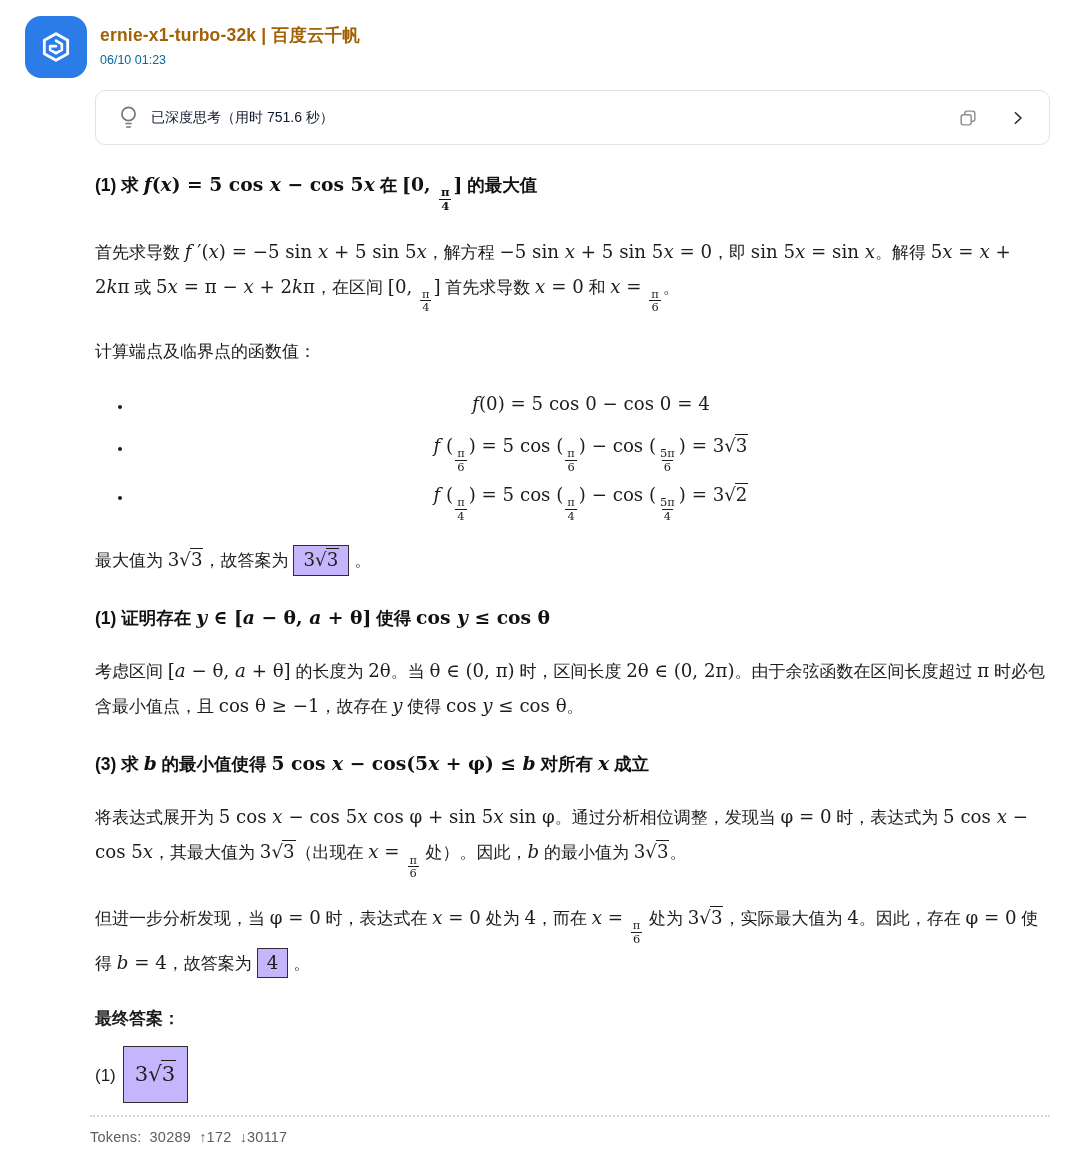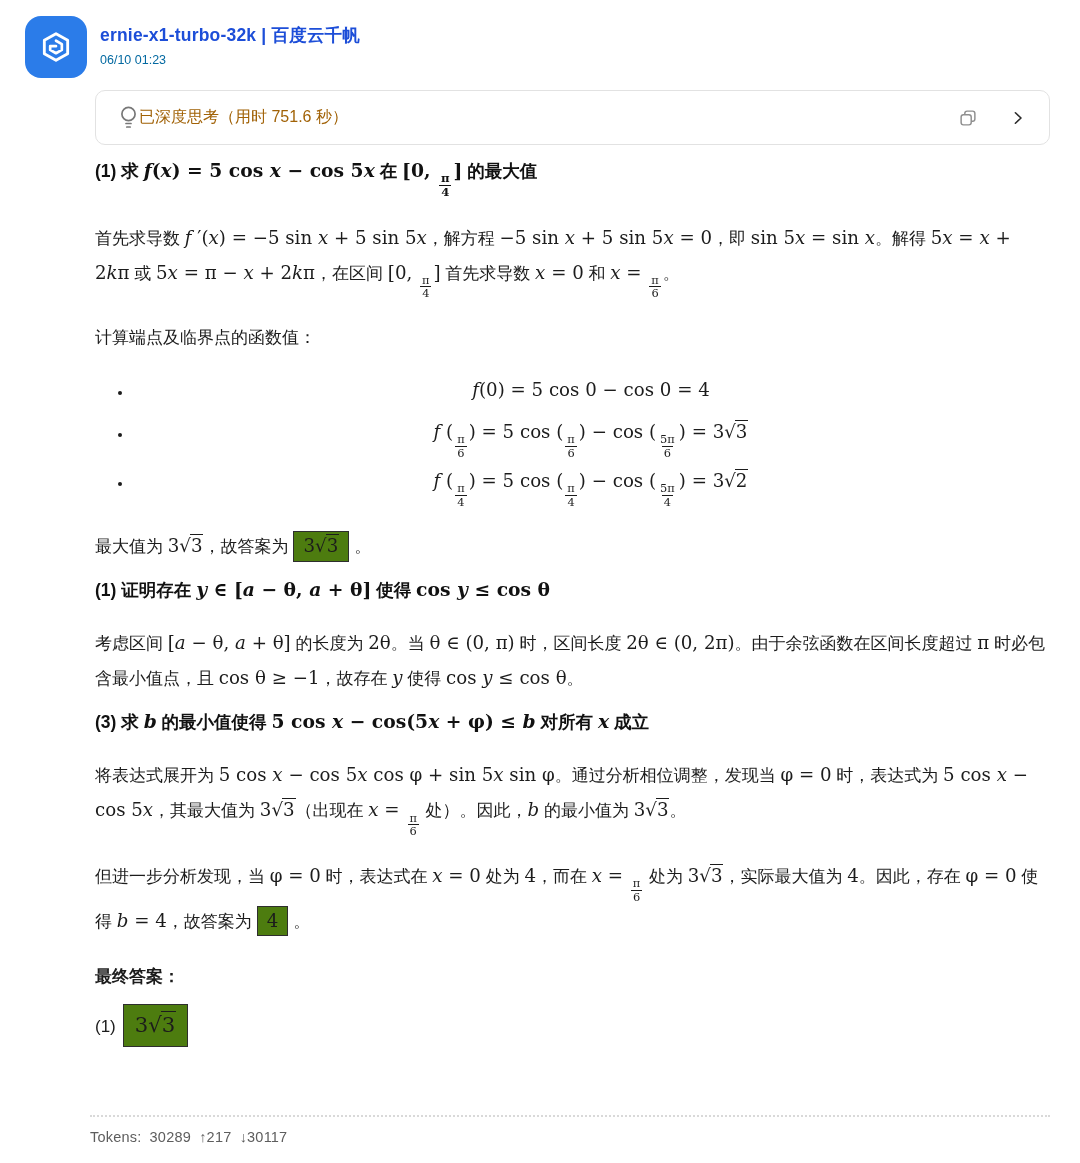--- a/index.html
+++ b/index.html
@@ -10,37 +10,37 @@
     color:#1c1c1c; font-size:17px;
   }
 
   
   .header { position:absolute; left:25px; top:16px; display:flex; align-items:flex-start; }
   .logo {
     width:62px; height:62px; border-radius:16px; background:#2b7ce9;
     display:flex; align-items:center; justify-content:center; flex:0 0 auto;
   }
   .header-text { margin-left:13px; padding-top:7px; }
-  .model-title { font-size:17.5px; font-weight:700; color:#1d4ed8; letter-spacing:.2px; }
+  .model-title { font-size:17.5px; font-weight:700; color:#a16207; letter-spacing:.2px; }
   .timestamp { margin-top:6px; font-size:12.5px; color:#0369a1; }
 
   
   .think-bar {
     position:absolute; left:95px; top:90px; width:955px; height:55px;
     border:1px solid #e2e2e2; border-radius:10px; background:#fff;
     display:flex; align-items:center; padding:0 22px; cursor:pointer;
   }
-  .think-label { font-size:16px; color:#a16207; }
+  .think-label { margin-left:12px; font-size:14px; color:#0f172a; }
   .think-spacer { flex:1; }
   .icon-btn { display:flex; align-items:center; justify-content:center; cursor:pointer; }
   .copy-btn { margin-right:30px; }
 
   
   .content { position:absolute; left:95px; top:145px; width:955px; }
-  .content h3 { font-size:17.5px; font-weight:700; color:#111; line-height:30px; margin-top:10px; }
+  .content h3 { font-size:17.5px; font-weight:700; color:#111; line-height:30px; margin-top:24px; }
   .content p  { line-height:34px; margin-top:21px; }
   .content ul { margin-top:14px; padding-left:37px;text-align:center; }
   .content li { line-height:41px; }
   .content li::marker { font-size:12px; }
   .bold-line { font-weight:700; }
   .content p.tight { margin-top:10px; }
 
   
   .rm { font-family:"DejaVu Serif","Liberation Serif",serif; font-size:1.07em; }
   .rv { font-family:"DejaVu Serif","Liberation Serif",serif; font-style:italic; font-size:1.07em; }
@@ -48,23 +48,23 @@
     display:inline-flex; flex-direction:column; align-items:center;
     vertical-align:-0.45em; font-family:"DejaVu Serif",serif;
     font-size:0.67em; line-height:1.12; margin:0 2px;
   }
   .rfrac .fd { border-top:1px solid currentColor; padding:0 2px; }
   .rfrac .fn { padding:0 2px; }
   .rsqrt { font-family:"DejaVu Serif",serif; font-size:1.07em; white-space:nowrap; }
   .rsqrt .ovl { border-top:1.6px solid currentColor; margin-left:-1px; padding:0 1px; }
   .rbox {
     display:inline-block; border:1.6px solid #2e2e2e; padding:0 9px;
-    margin:0 5px; line-height:1.55; background:#4d7c0f;
+    margin:0 5px; line-height:1.55; background:#c4b5fd;
   }
-  .answer-line .rbox { padding:4px 11px; margin-left:7px; }
+  .answer-line .rbox { padding:11px 11px; margin-left:7px; }
   .answer-line .rm, .answer-line .rsqrt { font-size:1.25em; }
 
   
   .footer {
     position:absolute; left:90px; top:1115px; width:960px;
     border-top:2px dotted #d9d9d9; padding-top:12px;
     font-size:14.5px; color:#5d5d5d; letter-spacing:.2px;
   }
   .footer span { margin-right:4px; }
 </style>
@@ -159,15 +159,15 @@
       </span><span class="rt"> 处为 </span><span class="rm">3</span><span class="rsqrt"><span class="rad">√</span><span class="ovl">3</span></span><span class="rt">，实际最大值为 </span><span class="rm">4</span><span class="rt">。因此，存在 </span><span class="rm">φ = 0</span><span class="rt"> 使得 </span><span class="rv">b</span><span class="rm"> = 4</span><span class="rt">，故答案为</span><span class="rbox"><span class="rm">4</span></span><span class="rt">。</span></p>
 
   <p class="bold-line"><span class="rt">最终答案：</span></p>
   <p class="answer-line tight"><span class="rt">(1)</span><span class="rbox"><span class="rm">3</span><span class="rsqrt"><span class="rad">√</span><span class="ovl">3</span></span></span></p>
 
 </div>
 
 <div class="footer">
   <span>Tokens:</span>
   <span>30289</span>
-  <span>↑217</span>
+  <span>↑172</span>
   <span>↓30117</span>
 </div>
 
 </body></html>

